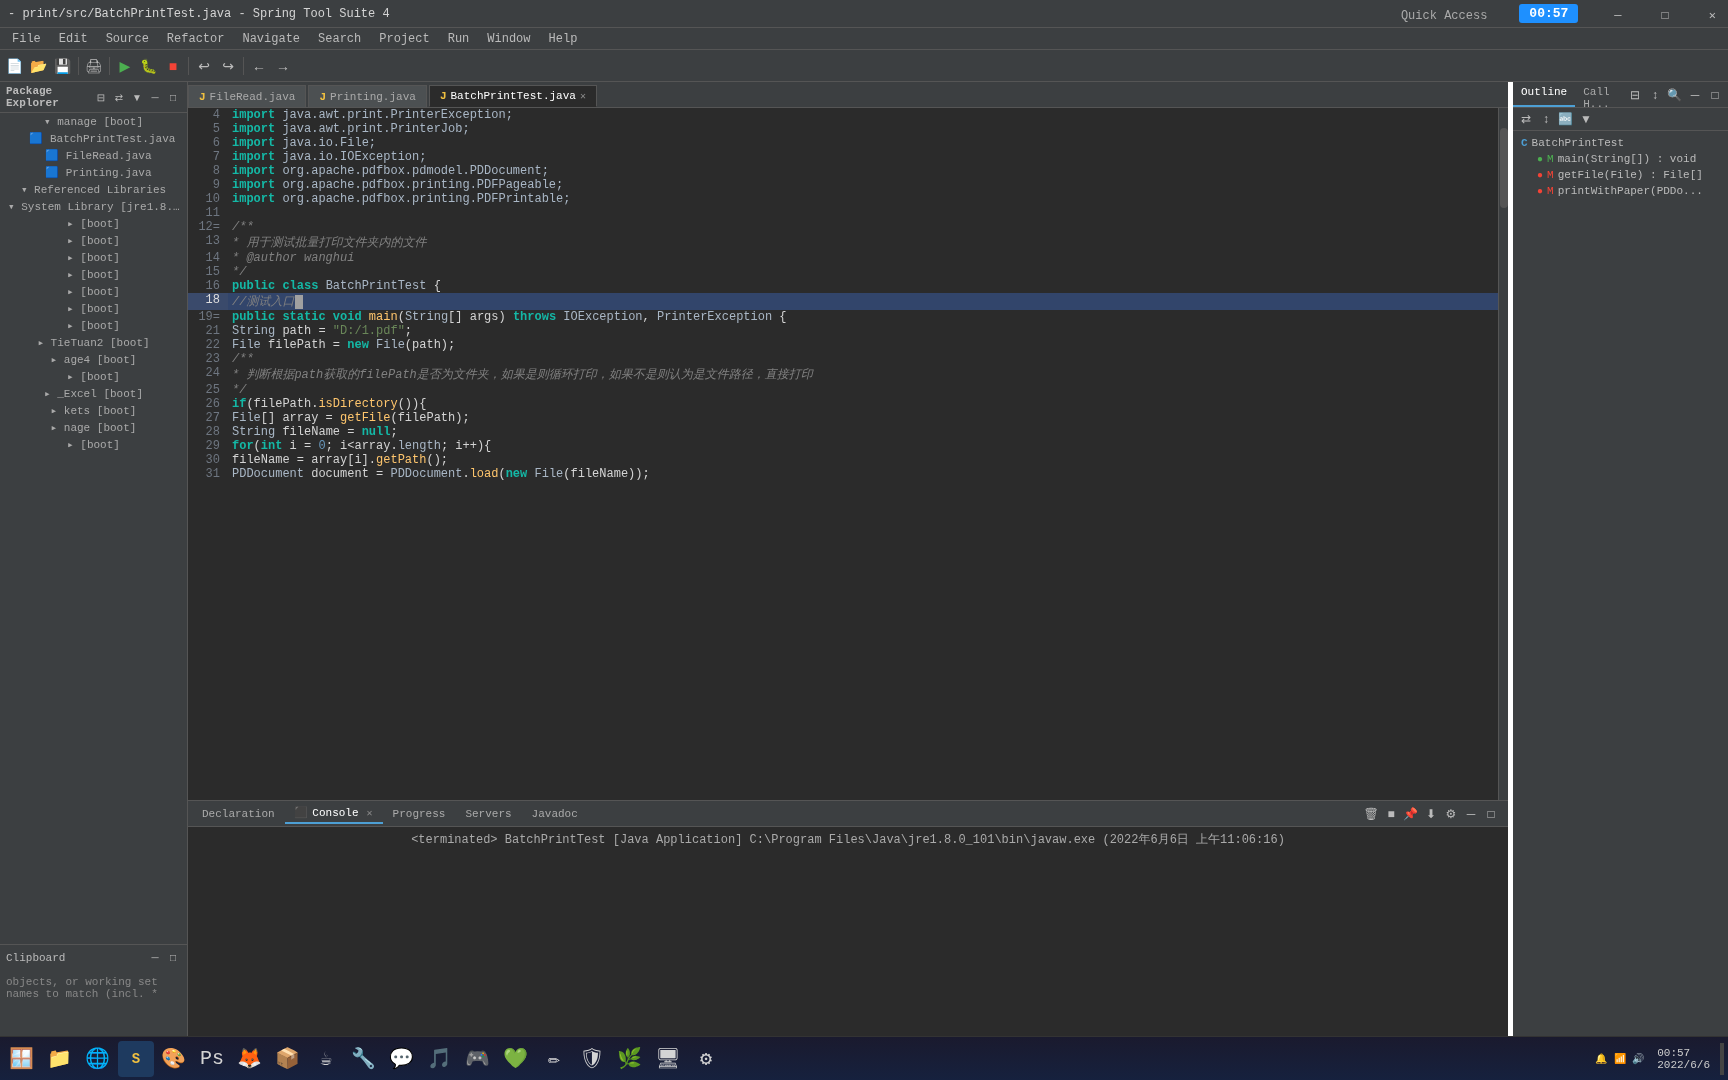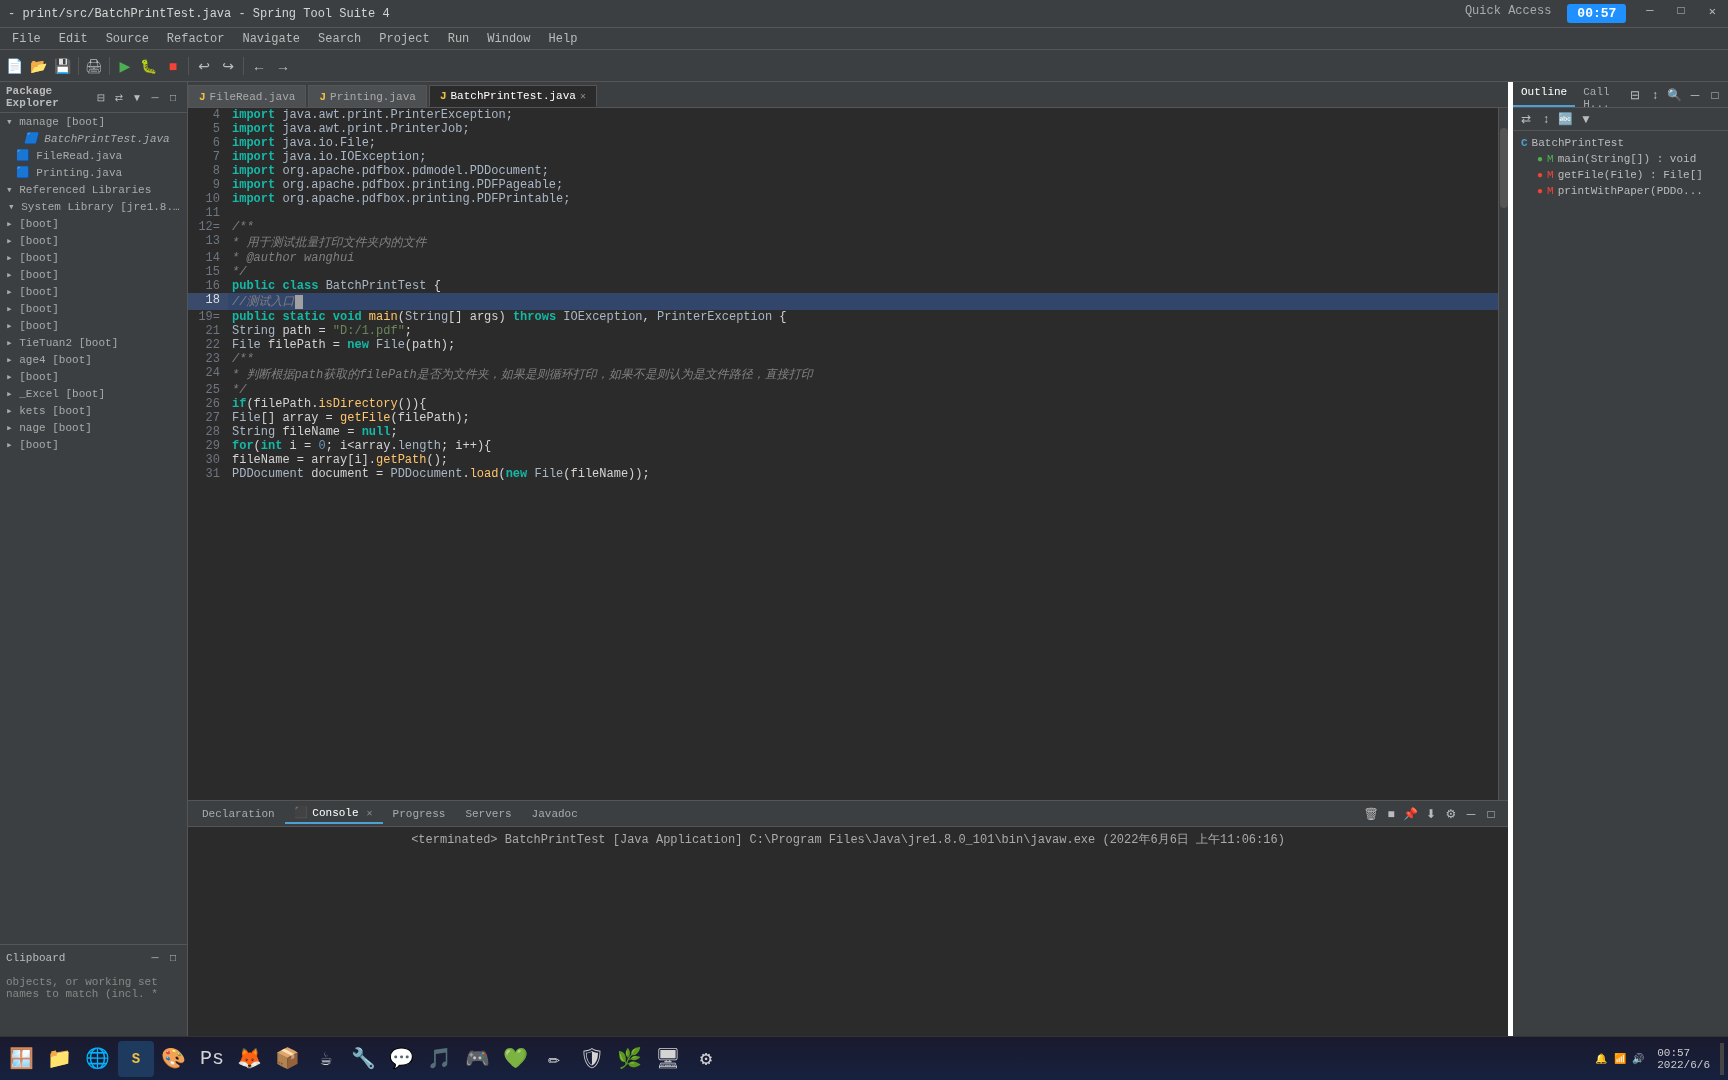--- a/index.html
+++ b/index.html
@@ -67,21 +67,21 @@
     #left-panel-header {
       display: flex;
       align-items: center;
       justify-content: space-between;
       padding: 3px 6px;
       background: #3c3f41;
       border-bottom: 1px solid #555;
     }
     .panel-title { color: #bbb; font-size: 11px; font-weight: bold; }
     #left-panel-content { overflow-y: auto; flex: 1; font-size: 11px; }
-    .pkg-item { padding: 2px 6px; color: #aaa; cursor: pointer; white-space: nowrap; overflow: hidden; text-overflow: ellipsis; }
+    .pkg-item { padding: 2px 6px; color: #aaa; cursor: pointer; white-space: nowrap; overflow: hidden; text-overflow: ellipsis; text-align: center; }
 
     
     #editor-area {
       flex: 1;
       display: flex;
       flex-direction: column;
       background: #2b2b2b;
     }
     #tabs {
       display: flex;
@@ -261,21 +261,21 @@
     .code-line { display: flex; }
     .ln { width: 40px; min-width: 40px; color: #6e7681; text-align: right; padding-right: 8px; user-select: none; }
     .lc { flex: 1; padding-left: 4px; }
     .selected-line { background: #32456b; }
   </style>
 </head>
 <body>
 
 <div id="title-bar">
   <span>- print/src/BatchPrintTest.java - Spring Tool Suite 4</span>
-  <div style="display:flex;align-items:flex-start;gap:16px;">
+  <div style="display:flex;align-items:flex-end;gap:32px;">
     <span style="color:#aaa;font-size:12px;">Quick Access</span>
     <span style="background:#1e90ff;color:white;padding:2px 10px;border-radius:3px;font-size:13px;font-weight:bold;">00:57</span>
     <span style="color:#bbb;cursor:pointer;padding:0 4px;">─</span>
     <span style="color:#bbb;cursor:pointer;padding:0 4px;">□</span>
     <span style="color:#bbb;cursor:pointer;padding:0 4px;">✕</span>
   </div>
 </div>
 
 <div id="menu-bar">
   <span>File</span>
@@ -316,21 +316,21 @@
       <div style="display:flex;gap:2px;">
         <button class="tb-btn" style="width:16px;height:16px;font-size:10px;">⊟</button>
         <button class="tb-btn" style="width:16px;height:16px;font-size:10px;">⇄</button>
         <button class="tb-btn" style="width:16px;height:16px;font-size:10px;">▼</button>
         <button class="tb-btn" style="width:16px;height:16px;font-size:10px;">─</button>
         <button class="tb-btn" style="width:16px;height:16px;font-size:10px;">□</button>
       </div>
     </div>
     <div id="left-panel-content">
       <div class="pkg-item">▾ manage [boot]</div>
-      <div class="pkg-item" style="padding-left:24px;font-style:italic;">🟦 BatchPrintTest.java</div>
+      <div class="pkg-item" style="padding-left:24px;">🟦 BatchPrintTest.java</div>
       <div class="pkg-item" style="padding-left:16px;">🟦 FileRead.java</div>
       <div class="pkg-item" style="padding-left:16px;">🟦 Printing.java</div>
       <div class="pkg-item">▾ Referenced Libraries</div>
       <div class="pkg-item" style="padding-left:8px;">▾ System Library [jre1.8.0_101]</div>
       <div class="pkg-item">▸ [boot]</div>
       <div class="pkg-item">▸ [boot]</div>
       <div class="pkg-item">▸ [boot]</div>
       <div class="pkg-item">▸ [boot]</div>
       <div class="pkg-item">▸ [boot]</div>
       <div class="pkg-item">▸ [boot]</div>

